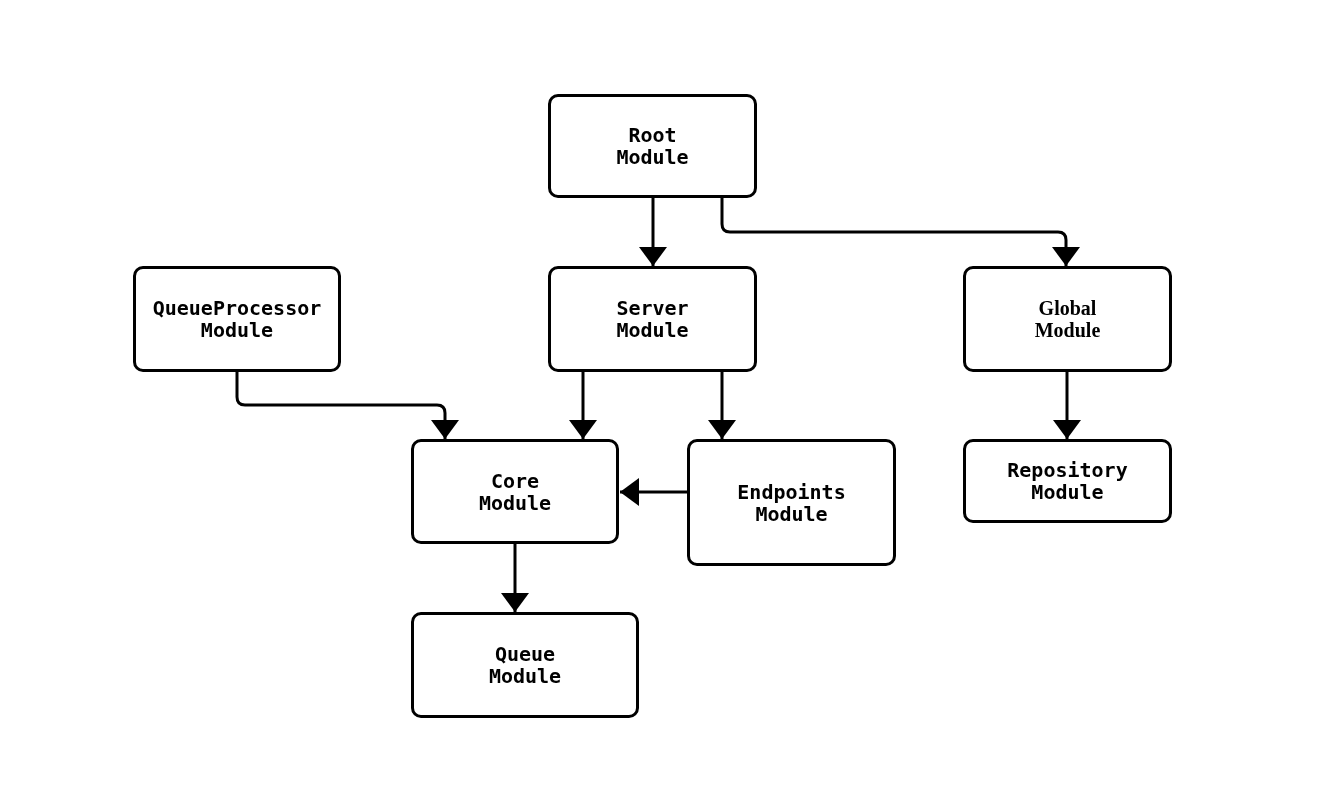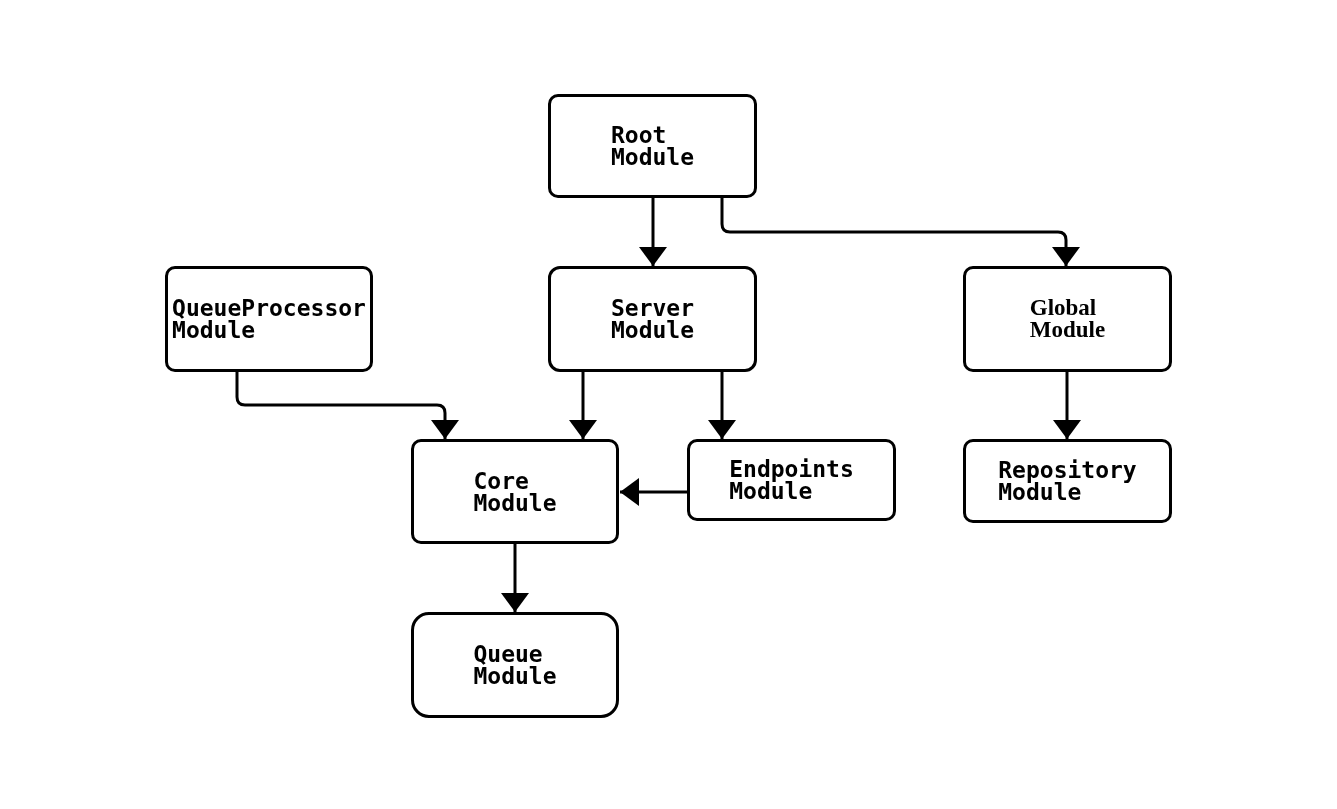--- a/index.html
+++ b/index.html
@@ -27,23 +27,24 @@
     box-sizing: border-box;
     background: #ffffff;
     border: 3px solid #000000;
     border-radius: 10px;
     display: flex;
     align-items: center;
     justify-content: center;
   }
   .node-label {
     font-weight: bold;
-    font-size: 23px;
+    font-size: 20px;
     line-height: 22px;
     color: #000000;
+    text-align: center;
     white-space: pre-line;
   }
 </style>
 </head>
 <body>
 
 <div class="canvas">
   <svg id="edge-layer" xmlns="http://www.w3.org/2000/svg">
       <path d="M653 198 L653 266" fill="none" stroke="#000000" stroke-width="3"></path>
       <polygon points="639,247 667,247 653,266" fill="#000000"></polygon>
@@ -60,41 +61,41 @@
       <path d="M1067 372 L1067 439" fill="none" stroke="#000000" stroke-width="3"></path>
       <polygon points="1053,420 1081,420 1067,439" fill="#000000"></polygon>
       <path d="M515 544 L515 612" fill="none" stroke="#000000" stroke-width="3"></path>
       <polygon points="501,593 529,593 515,612" fill="#000000"></polygon>
     </svg>
 
   <div class="node" style="left: 548px; top: 94px; width: 209px; height: 104px; background: rgb(255, 255, 255); border-color: rgb(0, 0, 0);">
     <div class="node-label">Root
 Module</div>
   </div>
-  <div class="node" style="left: 133px; top: 266px; width: 208px; height: 106px; background: rgb(255, 255, 255); border-color: rgb(0, 0, 0); margin-left: 32px;">
+  <div class="node" style="left: 133px; top: 266px; width: 208px; height: 106px; background: rgb(255, 255, 255); border-color: rgb(0, 0, 0);">
     <div class="node-label">QueueProcessor
 Module</div>
   </div>
-  <div class="node" style="left: 548px; top: 266px; width: 209px; height: 106px; background: rgb(255, 255, 255); border-color: rgb(0, 0, 0); border-radius: 12px;">
+  <div class="node" style="left: 548px; top: 266px; width: 209px; height: 106px; background: rgb(255, 255, 255); border-color: rgb(0, 0, 0);">
     <div class="node-label">Server
 Module</div>
   </div>
   <div class="node" style="left: 963px; top: 266px; width: 209px; height: 106px; background: rgb(255, 255, 255); border-color: rgb(0, 0, 0); font-family: Liberation Serif, serif;">
     <div class="node-label">Global
 Module</div>
   </div>
   <div class="node" style="left: 411px; top: 439px; width: 208px; height: 105px; background: rgb(255, 255, 255); border-color: rgb(0, 0, 0);">
     <div class="node-label">Core
 Module</div>
   </div>
-  <div class="node" style="left: 687px; top: 439px; width: 209px; height: 82px; background: rgb(255, 255, 255); border-color: rgb(0, 0, 0);">
+  <div class="node" style="left: 687px; top: 439px; width: 209px; height: 127px; background: rgb(255, 255, 255); border-color: rgb(0, 0, 0);">
     <div class="node-label">Endpoints
 Module</div>
   </div>
   <div class="node" style="left: 963px; top: 439px; width: 209px; height: 84px; background: rgb(255, 255, 255); border-color: rgb(0, 0, 0);">
     <div class="node-label">Repository
 Module</div>
   </div>
-  <div class="node" style="left: 411px; top: 612px; width: 208px; height: 106px; background: rgb(255, 255, 255); border-color: rgb(0, 0, 0); border-radius: 18px;">
+  <div class="node" style="left: 411px; top: 612px; width: 228px; height: 106px; background: rgb(255, 255, 255); border-color: rgb(0, 0, 0);">
     <div class="node-label">Queue
 Module</div>
   </div>
 </div>
 
 </body></html>

